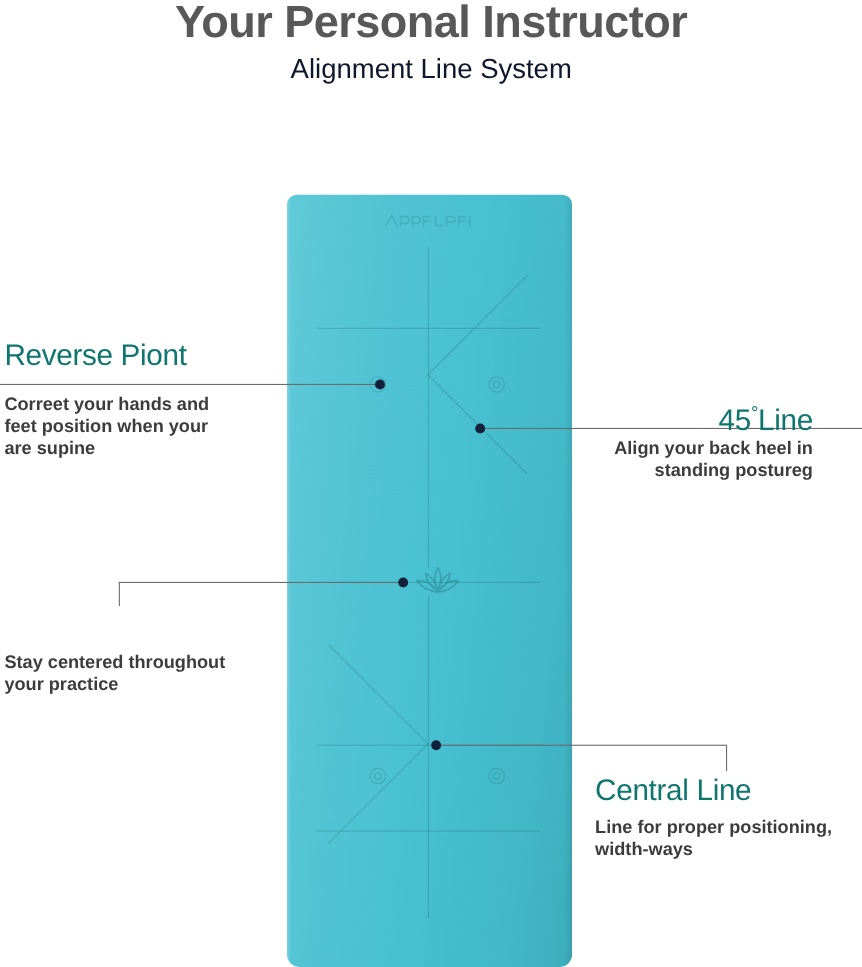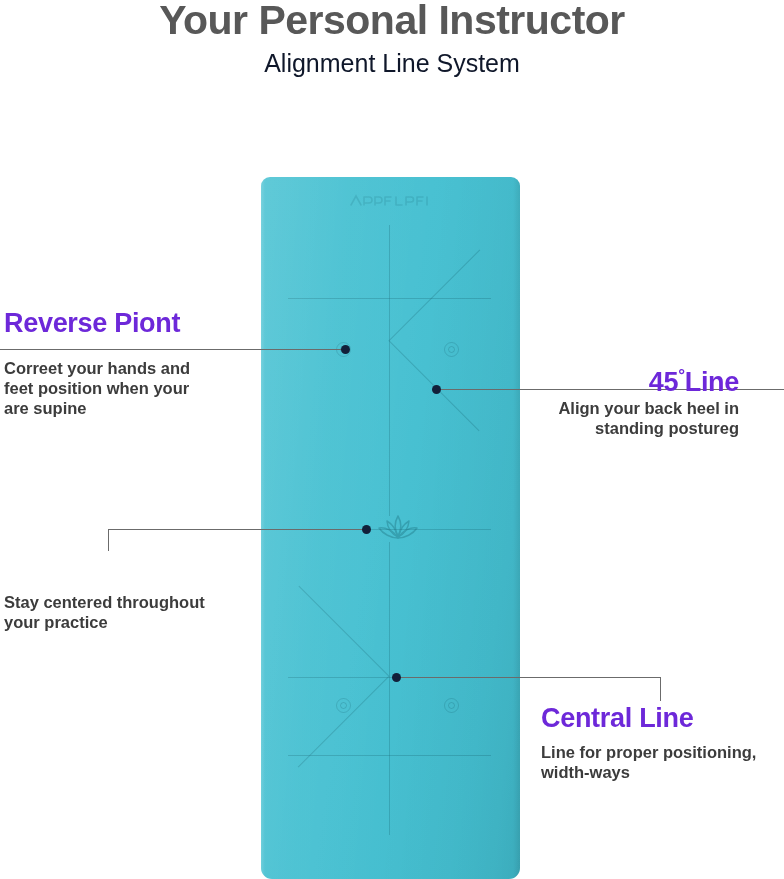--- a/index.html
+++ b/index.html
@@ -80,21 +80,21 @@
   .lead{position:absolute;background:#6b6b6b;}
   .lead-h{height:1px;}
   .lead-v{width:1px;}
   .dot{
     position:absolute;width:9px;height:9px;border-radius:50%;
     background:#12203a;
   }
 
   .callout{position:absolute;}
   .co-title{
-    font-size:27px;font-weight:bold;color:#6d28d9;
+    font-size:27px;font-weight:normal;color:#0f766e;
     line-height:31px;letter-spacing:-0.3px;white-space:nowrap;
   }
   .co-body{
     font-size:16.5px;font-weight:700;color:#3c3c3c;
     line-height:20px;letter-spacing:0px;
   }
   .co-right{text-align:right;}
   .deg{font-size:17px;vertical-align:super;line-height:0;}
 </style>
 </head>

